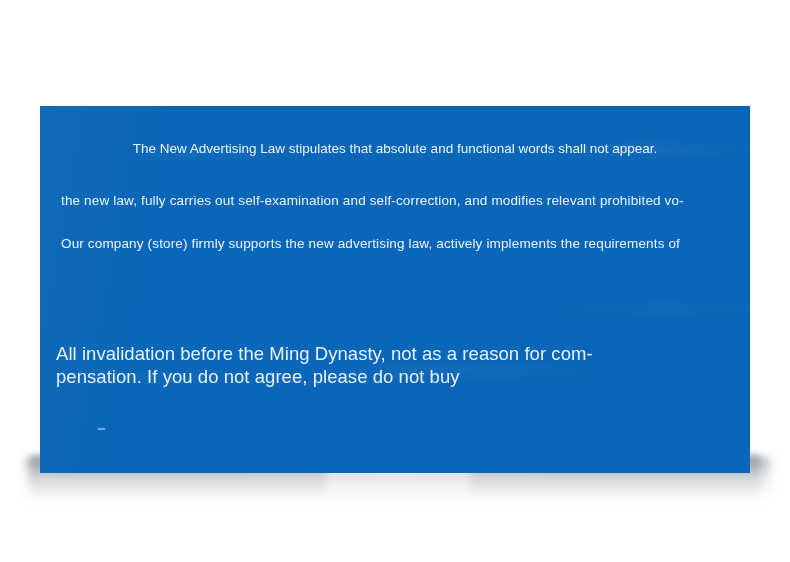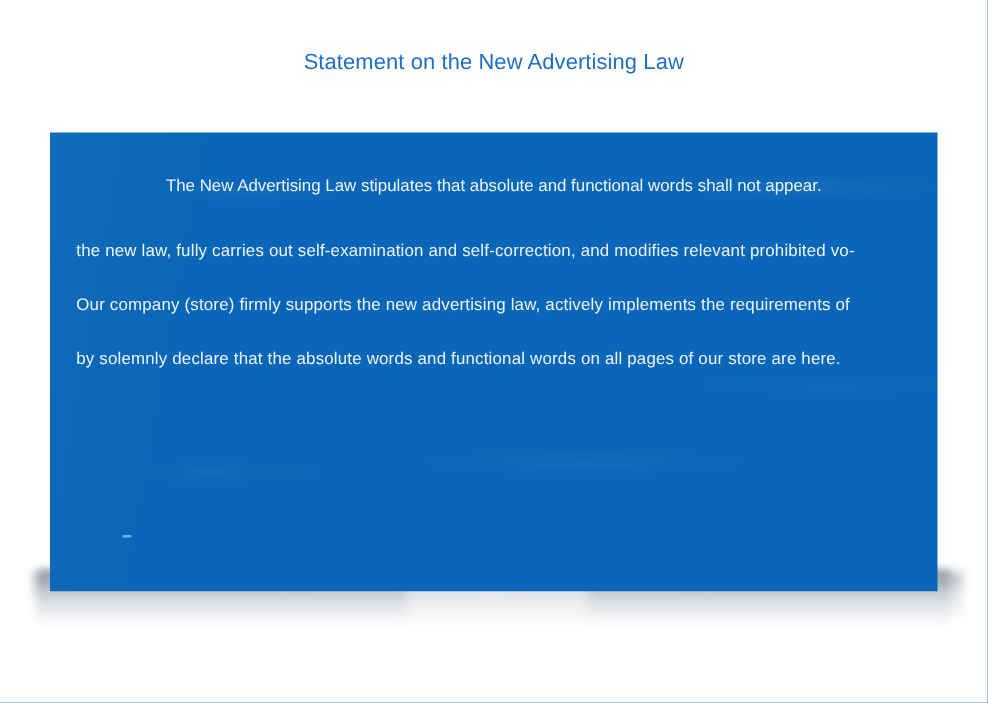--- a/index.html
+++ b/index.html
@@ -182,39 +182,41 @@
     height: 2px;
     background: rgba(210,228,245,0.55);
     pointer-events: none;
   }
 </style>
 </head>
 <body>
 
 <div id="page">
 
-  <div class="page-title">Statement on the New Advertising Law</div>
 
   <div class="panel-shadow"></div>
   <div class="panel-shadow-left"></div>
   <div class="panel-shadow-right"></div>
 
   <div class="statement-panel">
     <div class="panel-noise"></div>
 
     <div class="panel-body">
 
       <div class="lead-line">The New Advertising Law stipulates that absolute and functional words shall not appear.</div>
 
       <div class="body-lines">
         <div class="body-line">the new law, fully carries out self-examination and self-correction, and modifies relevant prohibited vo-</div>
         <div class="body-line">Our company (store) firmly supports the new advertising law, actively implements the requirements of</div>
-        <div class="body-line">by solemnly declare that the absolute words and functional words on all pages of our store are here.</div>
       </div>
 
+      <div class="emphasis-block">
+        <div class="emphasis-line">All invalidation before the Ming Dynasty, not as a reason for com-</div>
+        <div class="emphasis-line">pensation. If you do not agree, please do not buy</div>
+      </div>
 
 
       <div class="stray-mark"></div>
 
     </div>
   </div>
 
 </div>
 
 </body></html>

